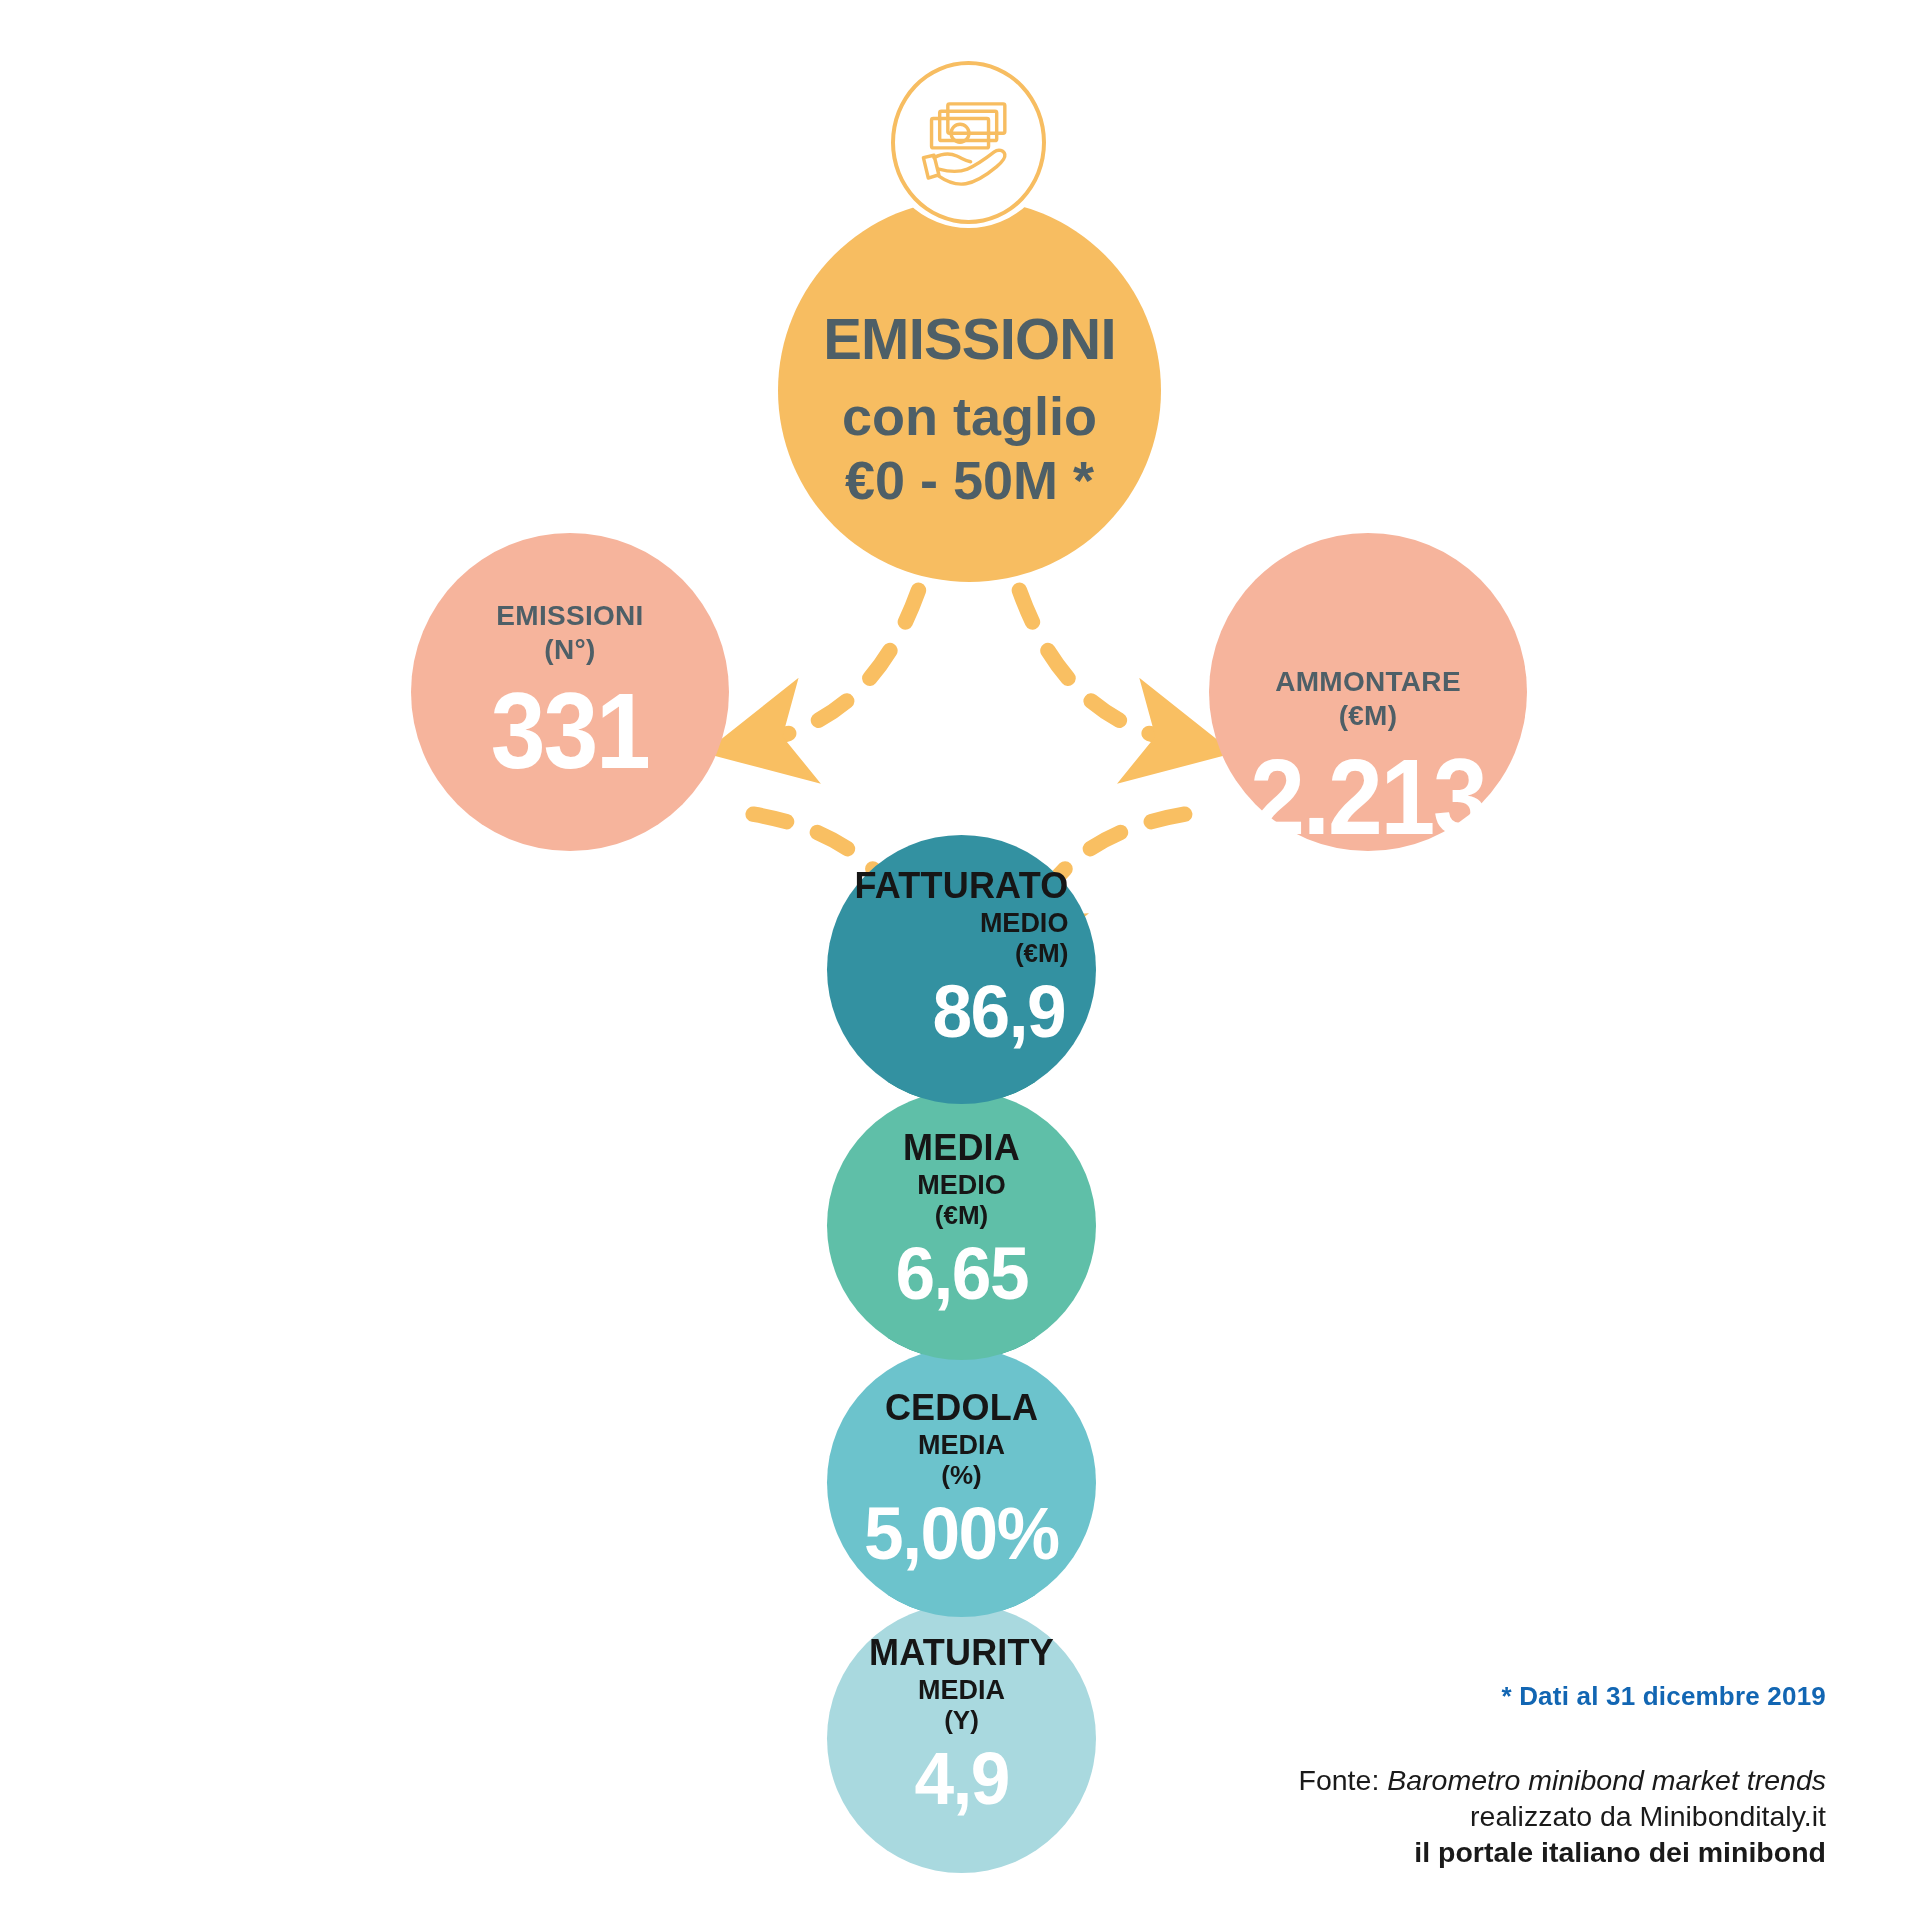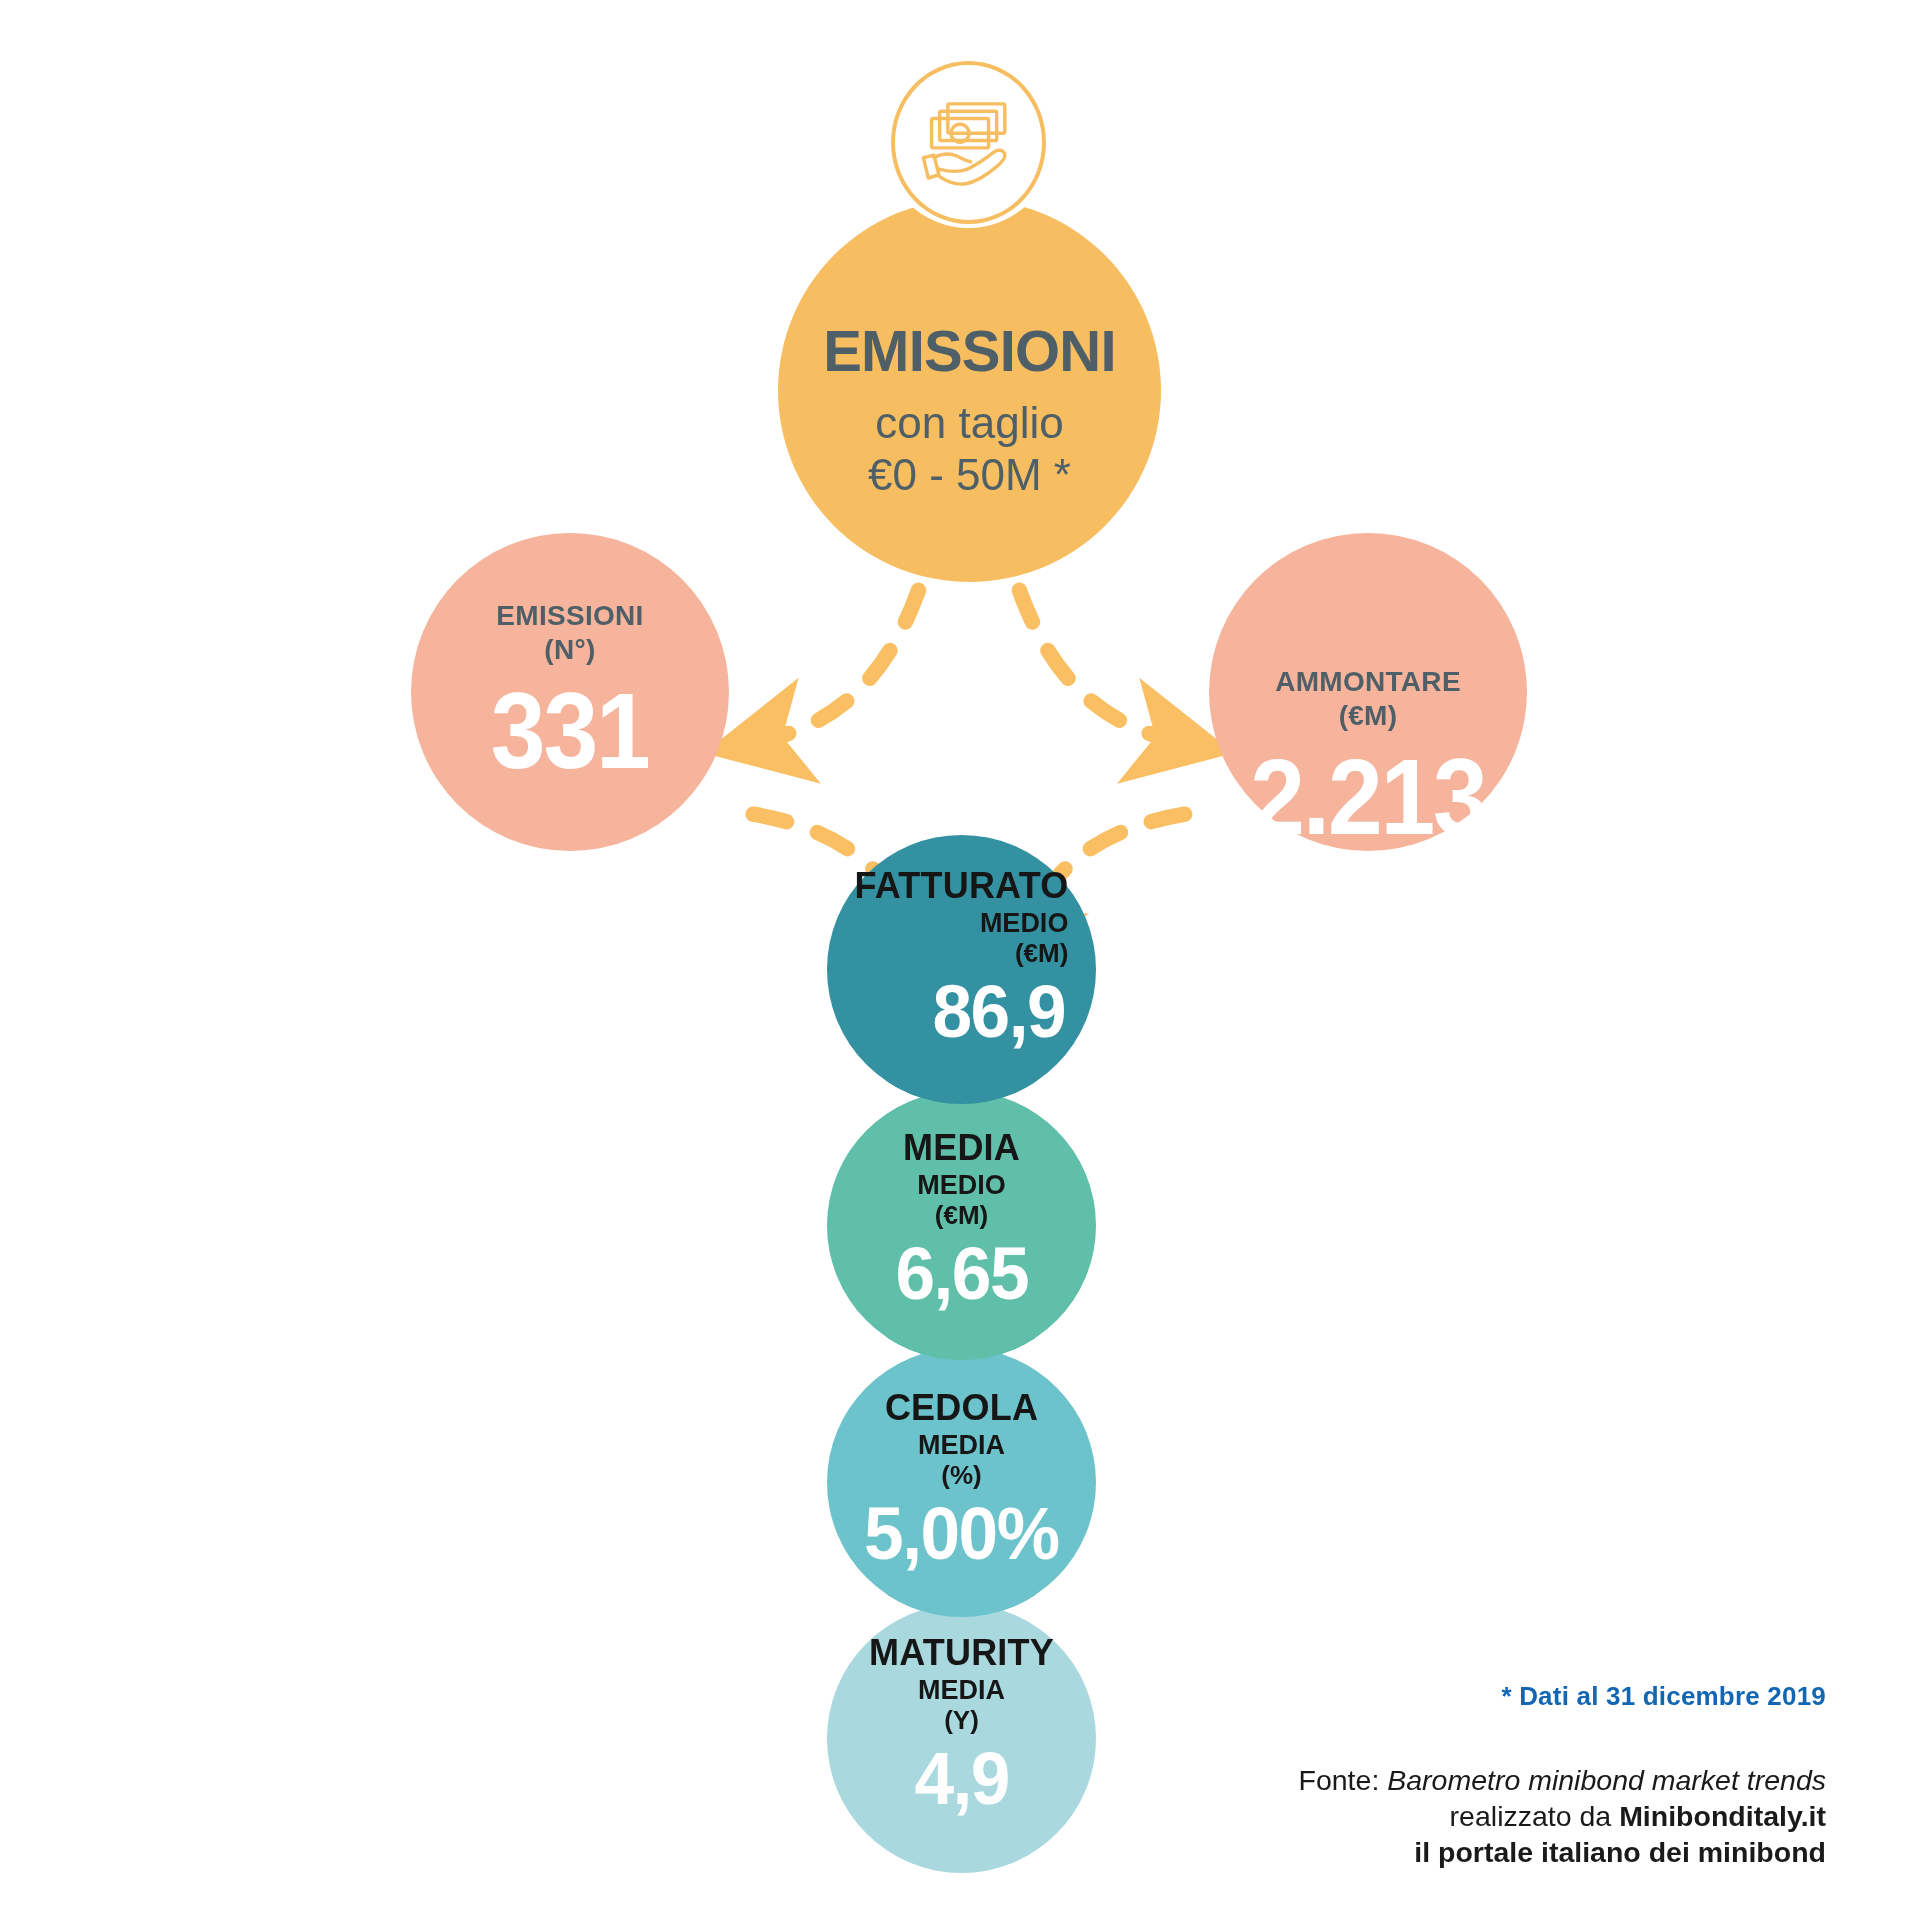--- a/index.html
+++ b/index.html
@@ -46,22 +46,22 @@
     padding-top: 42px;
   }
   #hero-circle .hero-title {
     font-size: 58px;
     font-weight: 700;
     letter-spacing: -0.8px;
     color: #4E5F67;
     line-height: 1.0;
   }
   #hero-circle .hero-sub {
-    font-size: 44px;
-    font-weight: 400;
+    font-size: 54px;
+    font-weight: 700;
     color: #4E5F67;
     line-height: 1.18;
     margin-top: 17px;
   }
 
   
   #hero-icon-badge {
     position: absolute;
     left: 883px;
     top: 57px;
@@ -208,21 +208,21 @@
     position: absolute;
     right: 98px;
     top: 1763px;
     text-align: right;
     color: #1A1A1A;
     line-height: 1.26;
   }
   #source-block .line1 { font-size: 28.5px; font-weight: 400; }
   #source-block .line1 em { font-style: italic; }
   #source-block .line2 { font-size: 28.5px; font-weight: 400; }
-  #source-block .line2 b { font-weight: 700; margin-top: 37px; }
+  #source-block .line2 b { font-weight: 400; margin-top: 37px; }
   #source-block .line3 { font-size: 28.5px; font-weight: 700; }
 </style>
 </head>
 <body>
 
 <div id="stage">
 
   <svg id="arrows-layer" viewBox="0 0 2363 2363" xmlns="http://www.w3.org/2000/svg">
     <defs>
       <marker id="ah" markerWidth="7" markerHeight="7" refX="3.2" refY="3.5" orient="auto" markerUnits="strokeWidth">

